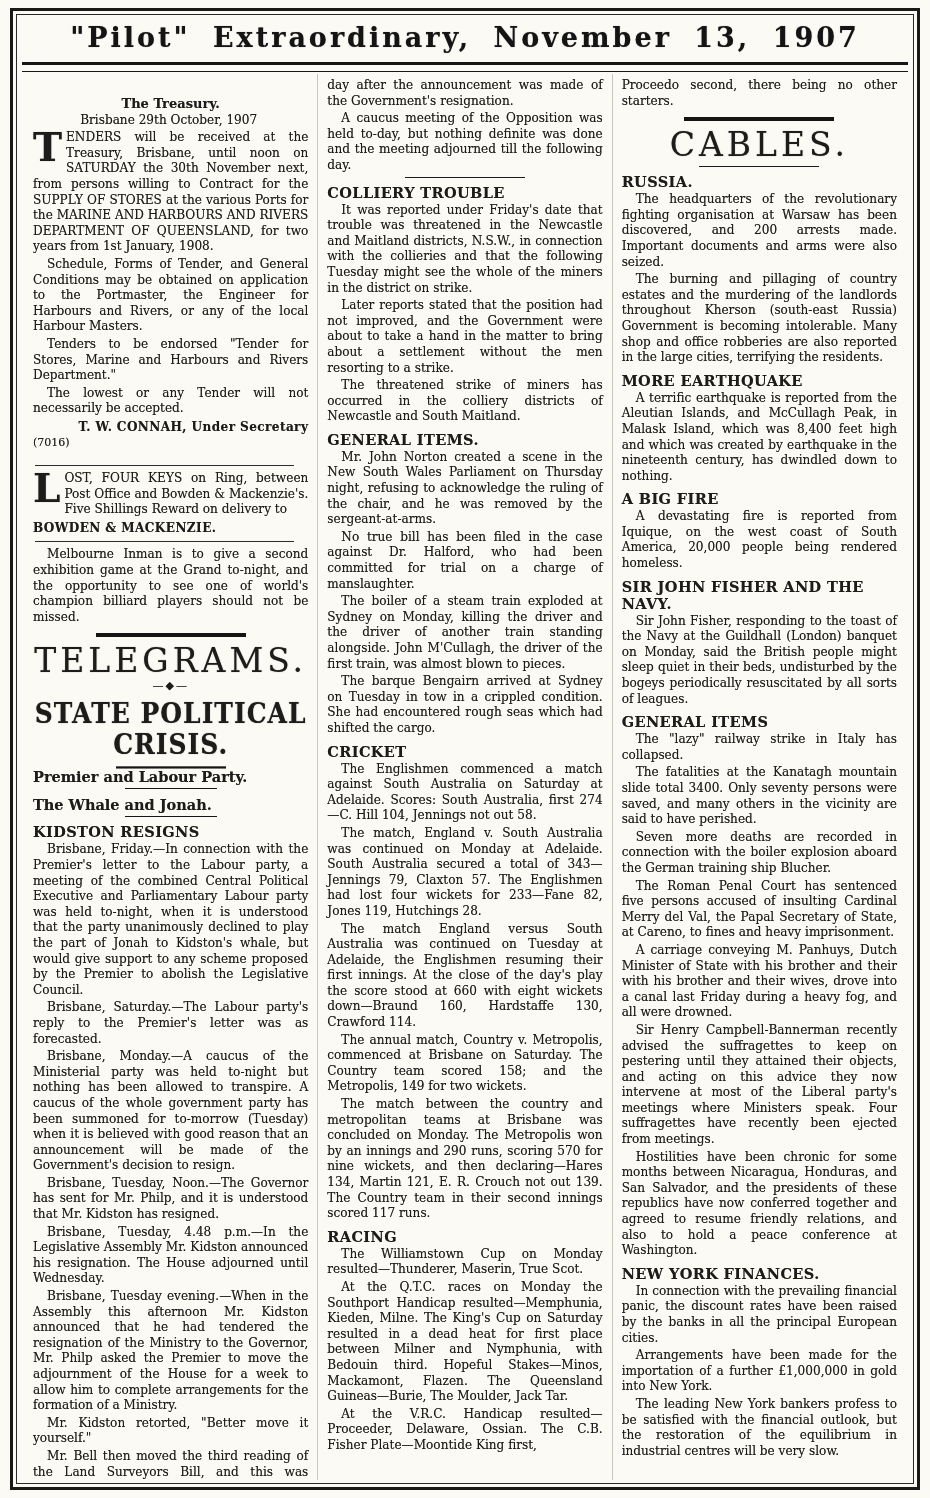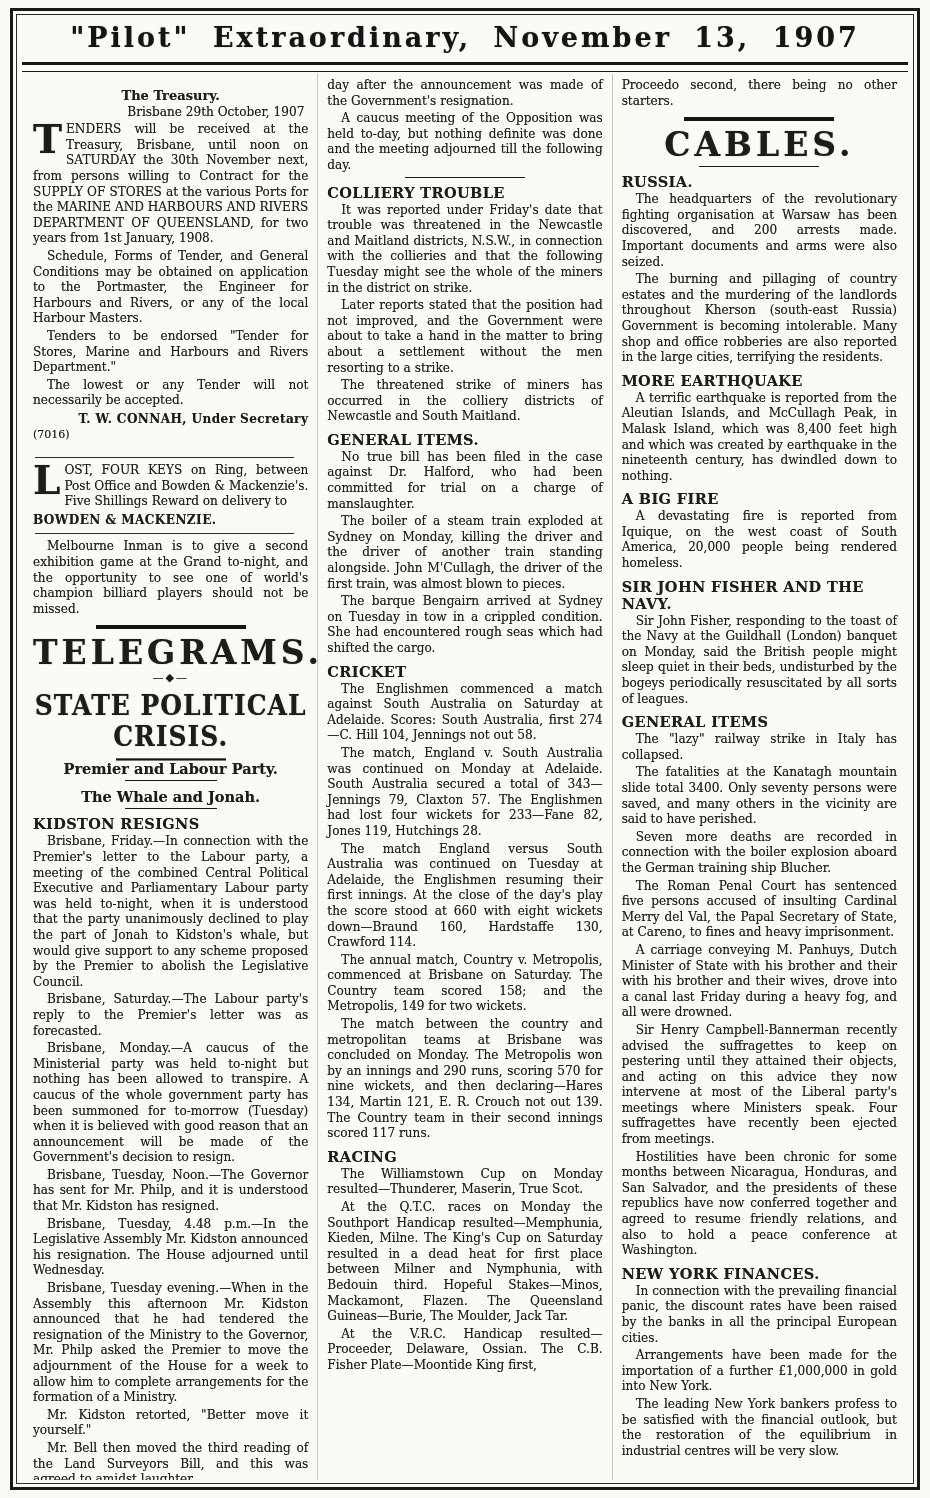--- a/index.html
+++ b/index.html
@@ -15,37 +15,37 @@
                  border-top:3px solid #161616;border-bottom:1px solid #161616;}
   .columns{position:absolute;left:24px;right:24px;top:74px;bottom:18px;
            display:flex;gap:0;overflow:hidden;}
   .col{flex:1 1 0;padding:4px 9px 0 9px;overflow:hidden;
        font-size:12.1px;line-height:15.6px;text-align:justify;
        text-shadow:0 0 0.6px rgba(20,18,15,.5);}
   .col + .col{border-left:1px solid #c9c5b8;}
   p{margin:0 0 2px;}
   .para{text-indent:14px;}
   .cont{text-indent:0;}
-  .notice-heading{text-align:center;font-weight:bold;font-size:13px;margin:10px 0 1px;text-indent:0;}
-  .dateline{text-align:right;margin:0 4px 2px 0;text-indent:0;}
+  .notice-heading{text-align:center;font-weight:bold;font-size:13px;margin:18px 0 1px;text-indent:0;}
+  .dateline{text-align:center;margin:0 4px 2px 0;text-indent:0;}
   .signature{text-align:right;font-weight:bold;letter-spacing:.4px;margin:3px 0 0;text-indent:0;}
   .signature.right{text-align:left;padding-right:14px;}
   .ref{font-size:11px;margin:0 0 14px;text-indent:0;}
   .rule{border:0;border-top:1px solid #2c2c2c;margin:5px 14px 5px 2px;height:0;}
   .rule-thick{border:0;border-top:4px solid #141414;width:150px;margin:8px auto 6px;height:0;}
   .rule-short{border:0;border-top:1.5px solid #1a1a1a;width:120px;margin:3px auto 5px;height:0;}
-  .display-heading{text-align:center;font-weight:bold;font-size:33px;line-height:36px;
+  .display-heading{text-align:center;font-weight:normal;font-size:33px;line-height:36px;
                    letter-spacing:4px;margin:2px 0 1px;text-indent:0;
                    text-shadow:0 0 1px rgba(0,0,0,.5);}
   .ornament{text-align:center;font-size:11px;line-height:12px;margin:0 0 3px;letter-spacing:2px;text-indent:0;}
   .crisis-heading{text-align:center;font-weight:bold;font-size:25px;line-height:28px;
                   letter-spacing:1px;margin:6px 0 2px;transform:scaleY(1.12);transform-origin:top;
                   text-indent:0;text-shadow:0 0 1px rgba(0,0,0,.5);}
   .crisis-heading::after{content:"";display:block;width:110px;margin:5px auto 0;border-top:2px solid #151515;}
-  .subtitle{text-align:center;font-weight:bold;font-size:14.5px;line-height:17px;margin:7px 0 2px;text-indent:0;}
+  .subtitle{text-align:left;font-weight:bold;font-size:14.5px;line-height:17px;margin:7px 0 2px;text-indent:0;}
   .subtitle::after{content:"";display:block;width:92px;margin:3px auto 0;border-top:1.5px solid #151515;}
   .section-heading{font-weight:bold;font-size:14.5px;line-height:17px;letter-spacing:.4px;
                    margin:6px 0 2px;text-align:left;text-indent:0;}
   .initial{float:left;font-weight:bold;font-size:39px;line-height:31px;padding:2px 4px 0 0;
            text-shadow:0 0 1px rgba(0,0,0,.5);}
 </style>
 </head>
 <body>
 
 <div class="page">
@@ -88,20 +88,21 @@
       </div>
       <div class="col">
         <p class="para cont">day after the announcement was made of the Government's resignation.</p>
         <p class="para">A caucus meeting of the Opposition was held to-day, but nothing definite was done and the meeting adjourned till the following day.</p>
         <div class="rule-short"></div>
         <h4 class="section-heading">COLLIERY TROUBLE</h4>
         <p class="para">It was reported under Friday's date that trouble was threatened in the Newcastle and Maitland districts, N.S.W., in connection with the collieries and that the following Tuesday might see the whole of the miners in the district on strike.</p>
         <p class="para">Later reports stated that the position had not improved, and the Government were about to take a hand in the matter to bring about a settlement without the men resorting to a strike.</p>
         <p class="para">The threatened strike of miners has occurred in the colliery districts of Newcastle and South Maitland.</p>
         <h4 class="section-heading">GENERAL ITEMS.</h4>
+        <p class="para">Mr. John Norton created a scene in the New South Wales Parliament on Thursday night, refusing to acknowledge the ruling of the chair, and he was removed by the sergeant-at-arms.</p>
         <p class="para">No true bill has been filed in the case against Dr. Halford, who had been committed for trial on a charge of manslaughter.</p>
         <p class="para">The boiler of a steam train exploded at Sydney on Monday, killing the driver and the driver of another train standing alongside. John M'Cullagh, the driver of the first train, was almost blown to pieces.</p>
         <p class="para">The barque Bengairn arrived at Sydney on Tuesday in tow in a crippled condition. She had encountered rough seas which had shifted the cargo.</p>
         <h4 class="section-heading">CRICKET</h4>
         <p class="para">The Englishmen commenced a match against South Australia on Saturday at Adelaide. Scores: South Australia, first 274—C. Hill 104, Jennings not out 58.</p>
         <p class="para">The match, England v. South Australia was continued on Monday at Adelaide. South Australia secured a total of 343—Jennings 79, Claxton 57. The Englishmen had lost four wickets for 233—Fane 82, Jones 119, Hutchings 28.</p>
         <p class="para">The match England versus South Australia was continued on Tuesday at Adelaide, the Englishmen resuming their first innings. At the close of the day's play the score stood at 660 with eight wickets down—Braund 160, Hardstaffe 130, Crawford 114.</p>
         <p class="para">The annual match, Country v. Metropolis, commenced at Brisbane on Saturday. The Country team scored 158; and the Metropolis, 149 for two wickets.</p>
         <p class="para">The match between the country and metropolitan teams at Brisbane was concluded on Monday. The Metropolis won by an innings and 290 runs, scoring 570 for nine wickets, and then declaring—Hares 134, Martin 121, E. R. Crouch not out 139. The Country team in their second innings scored 117 runs.</p>
         <h4 class="section-heading">RACING</h4>

